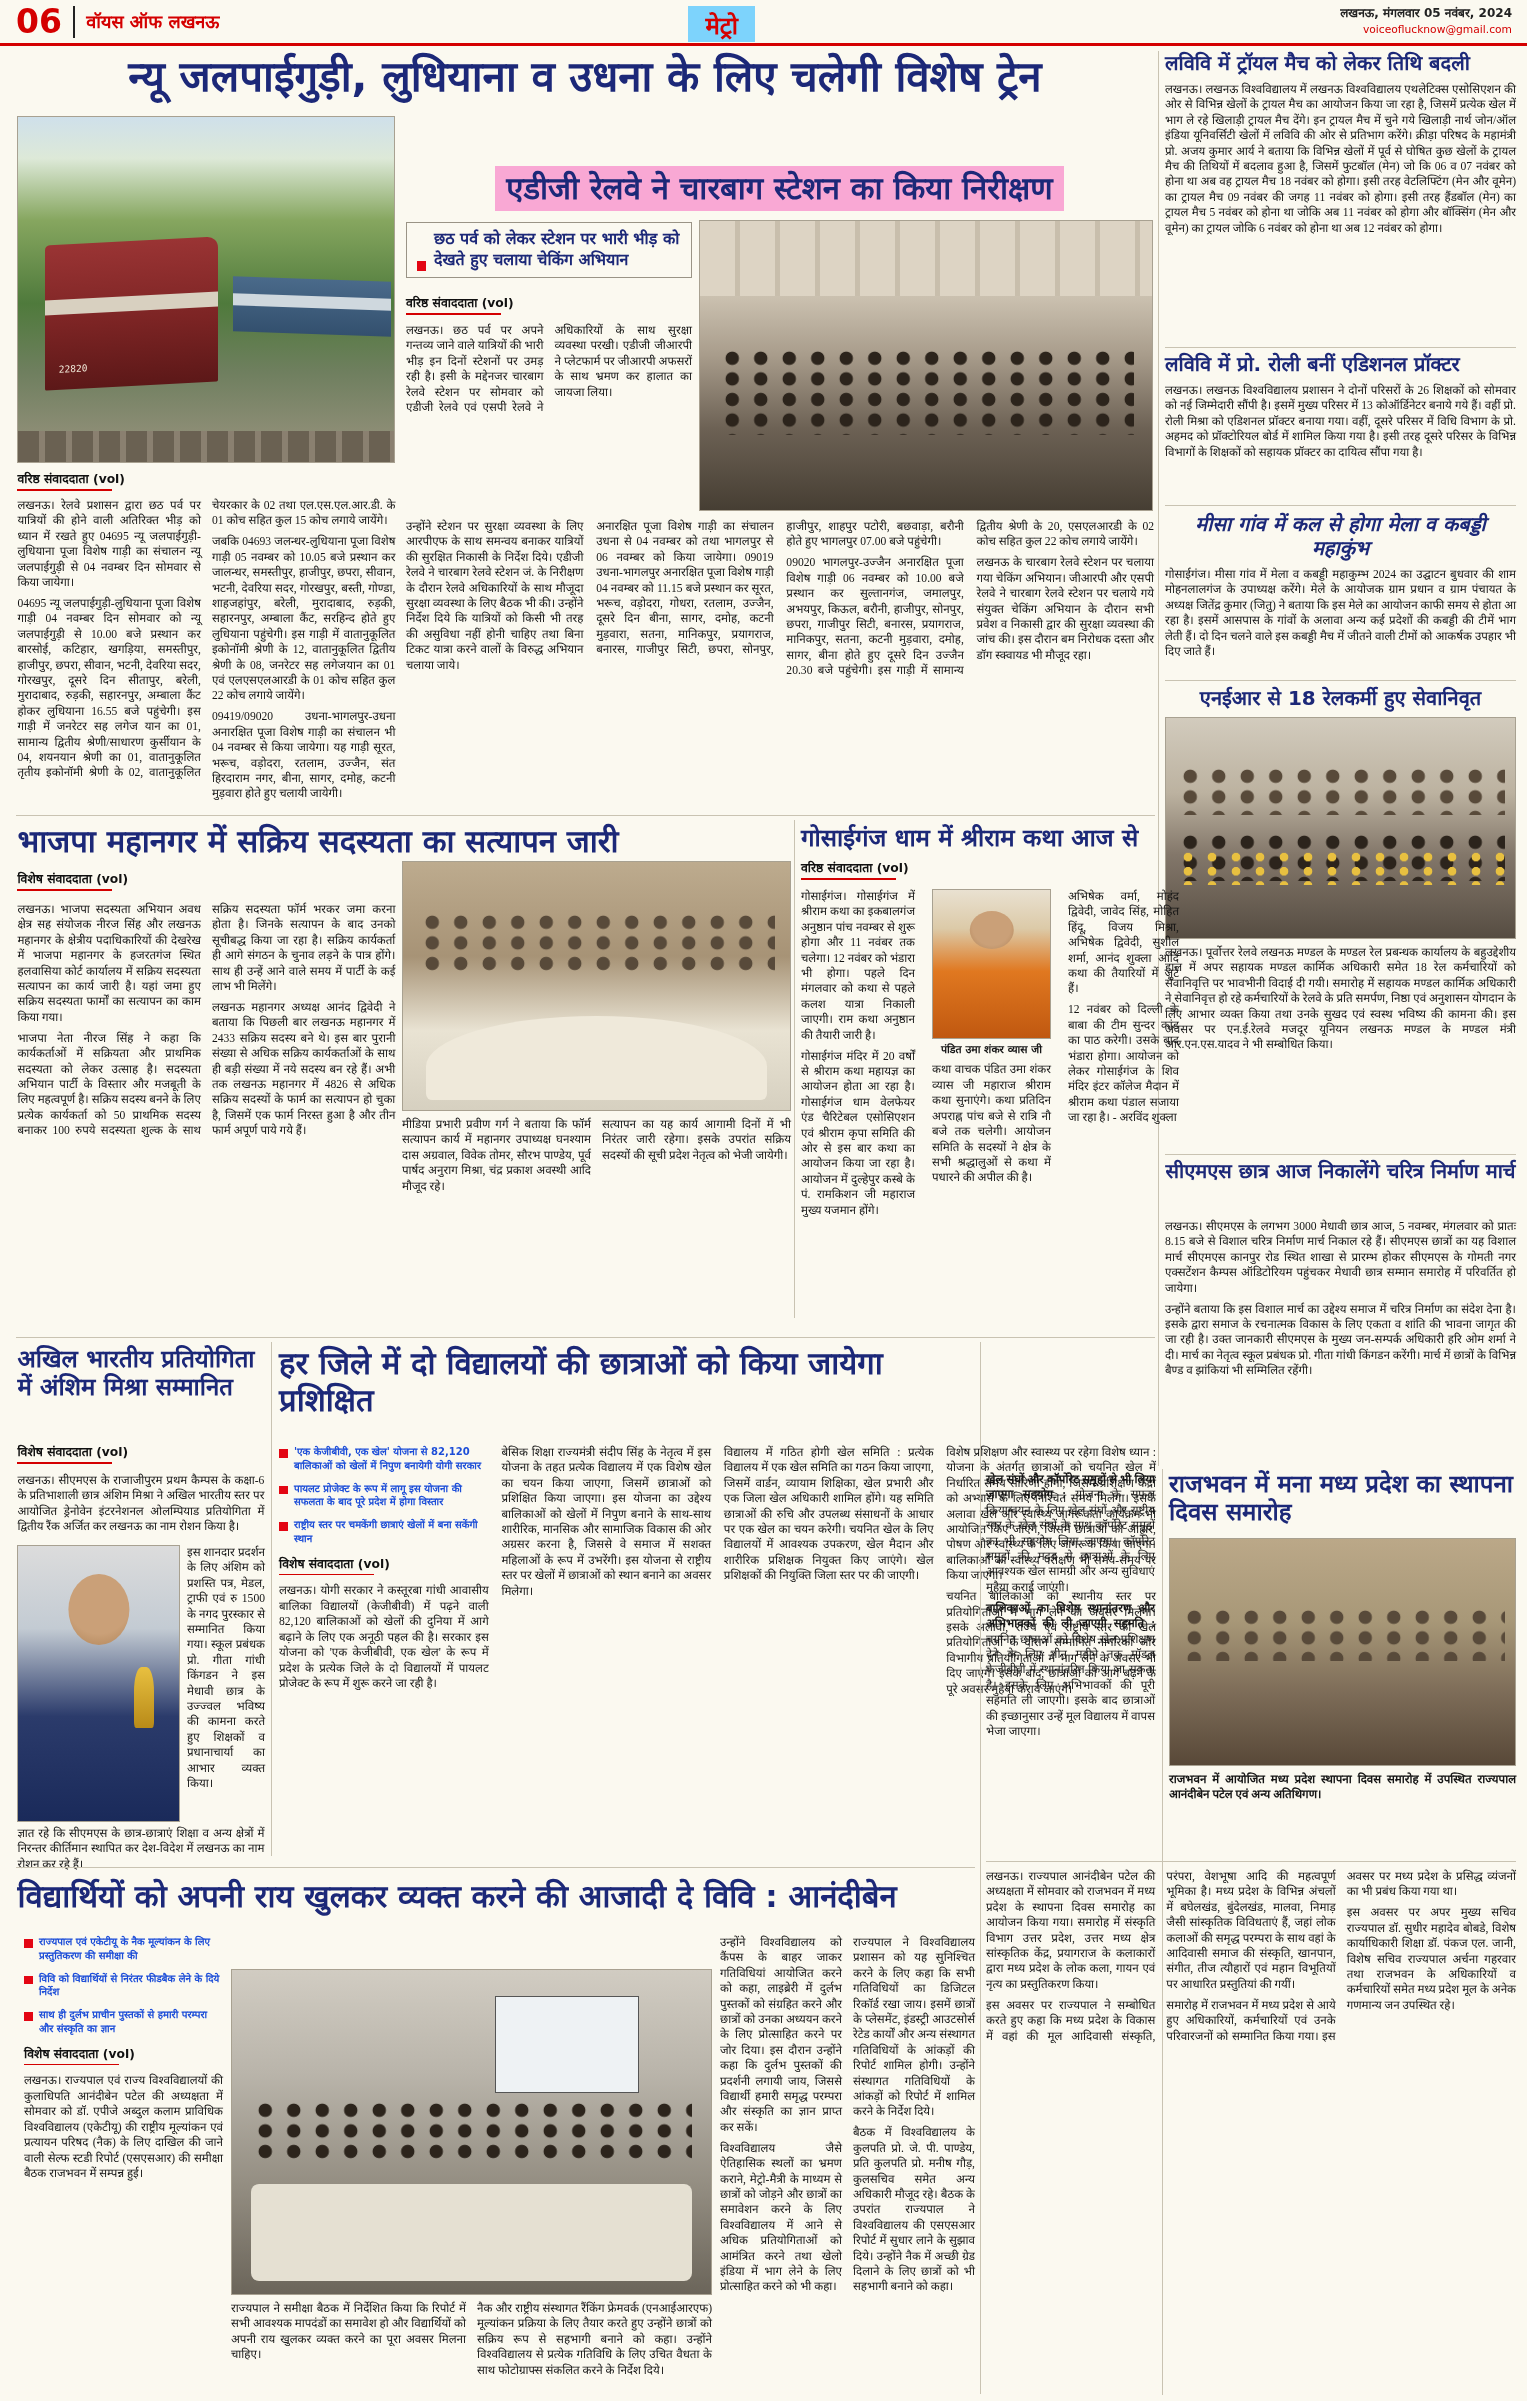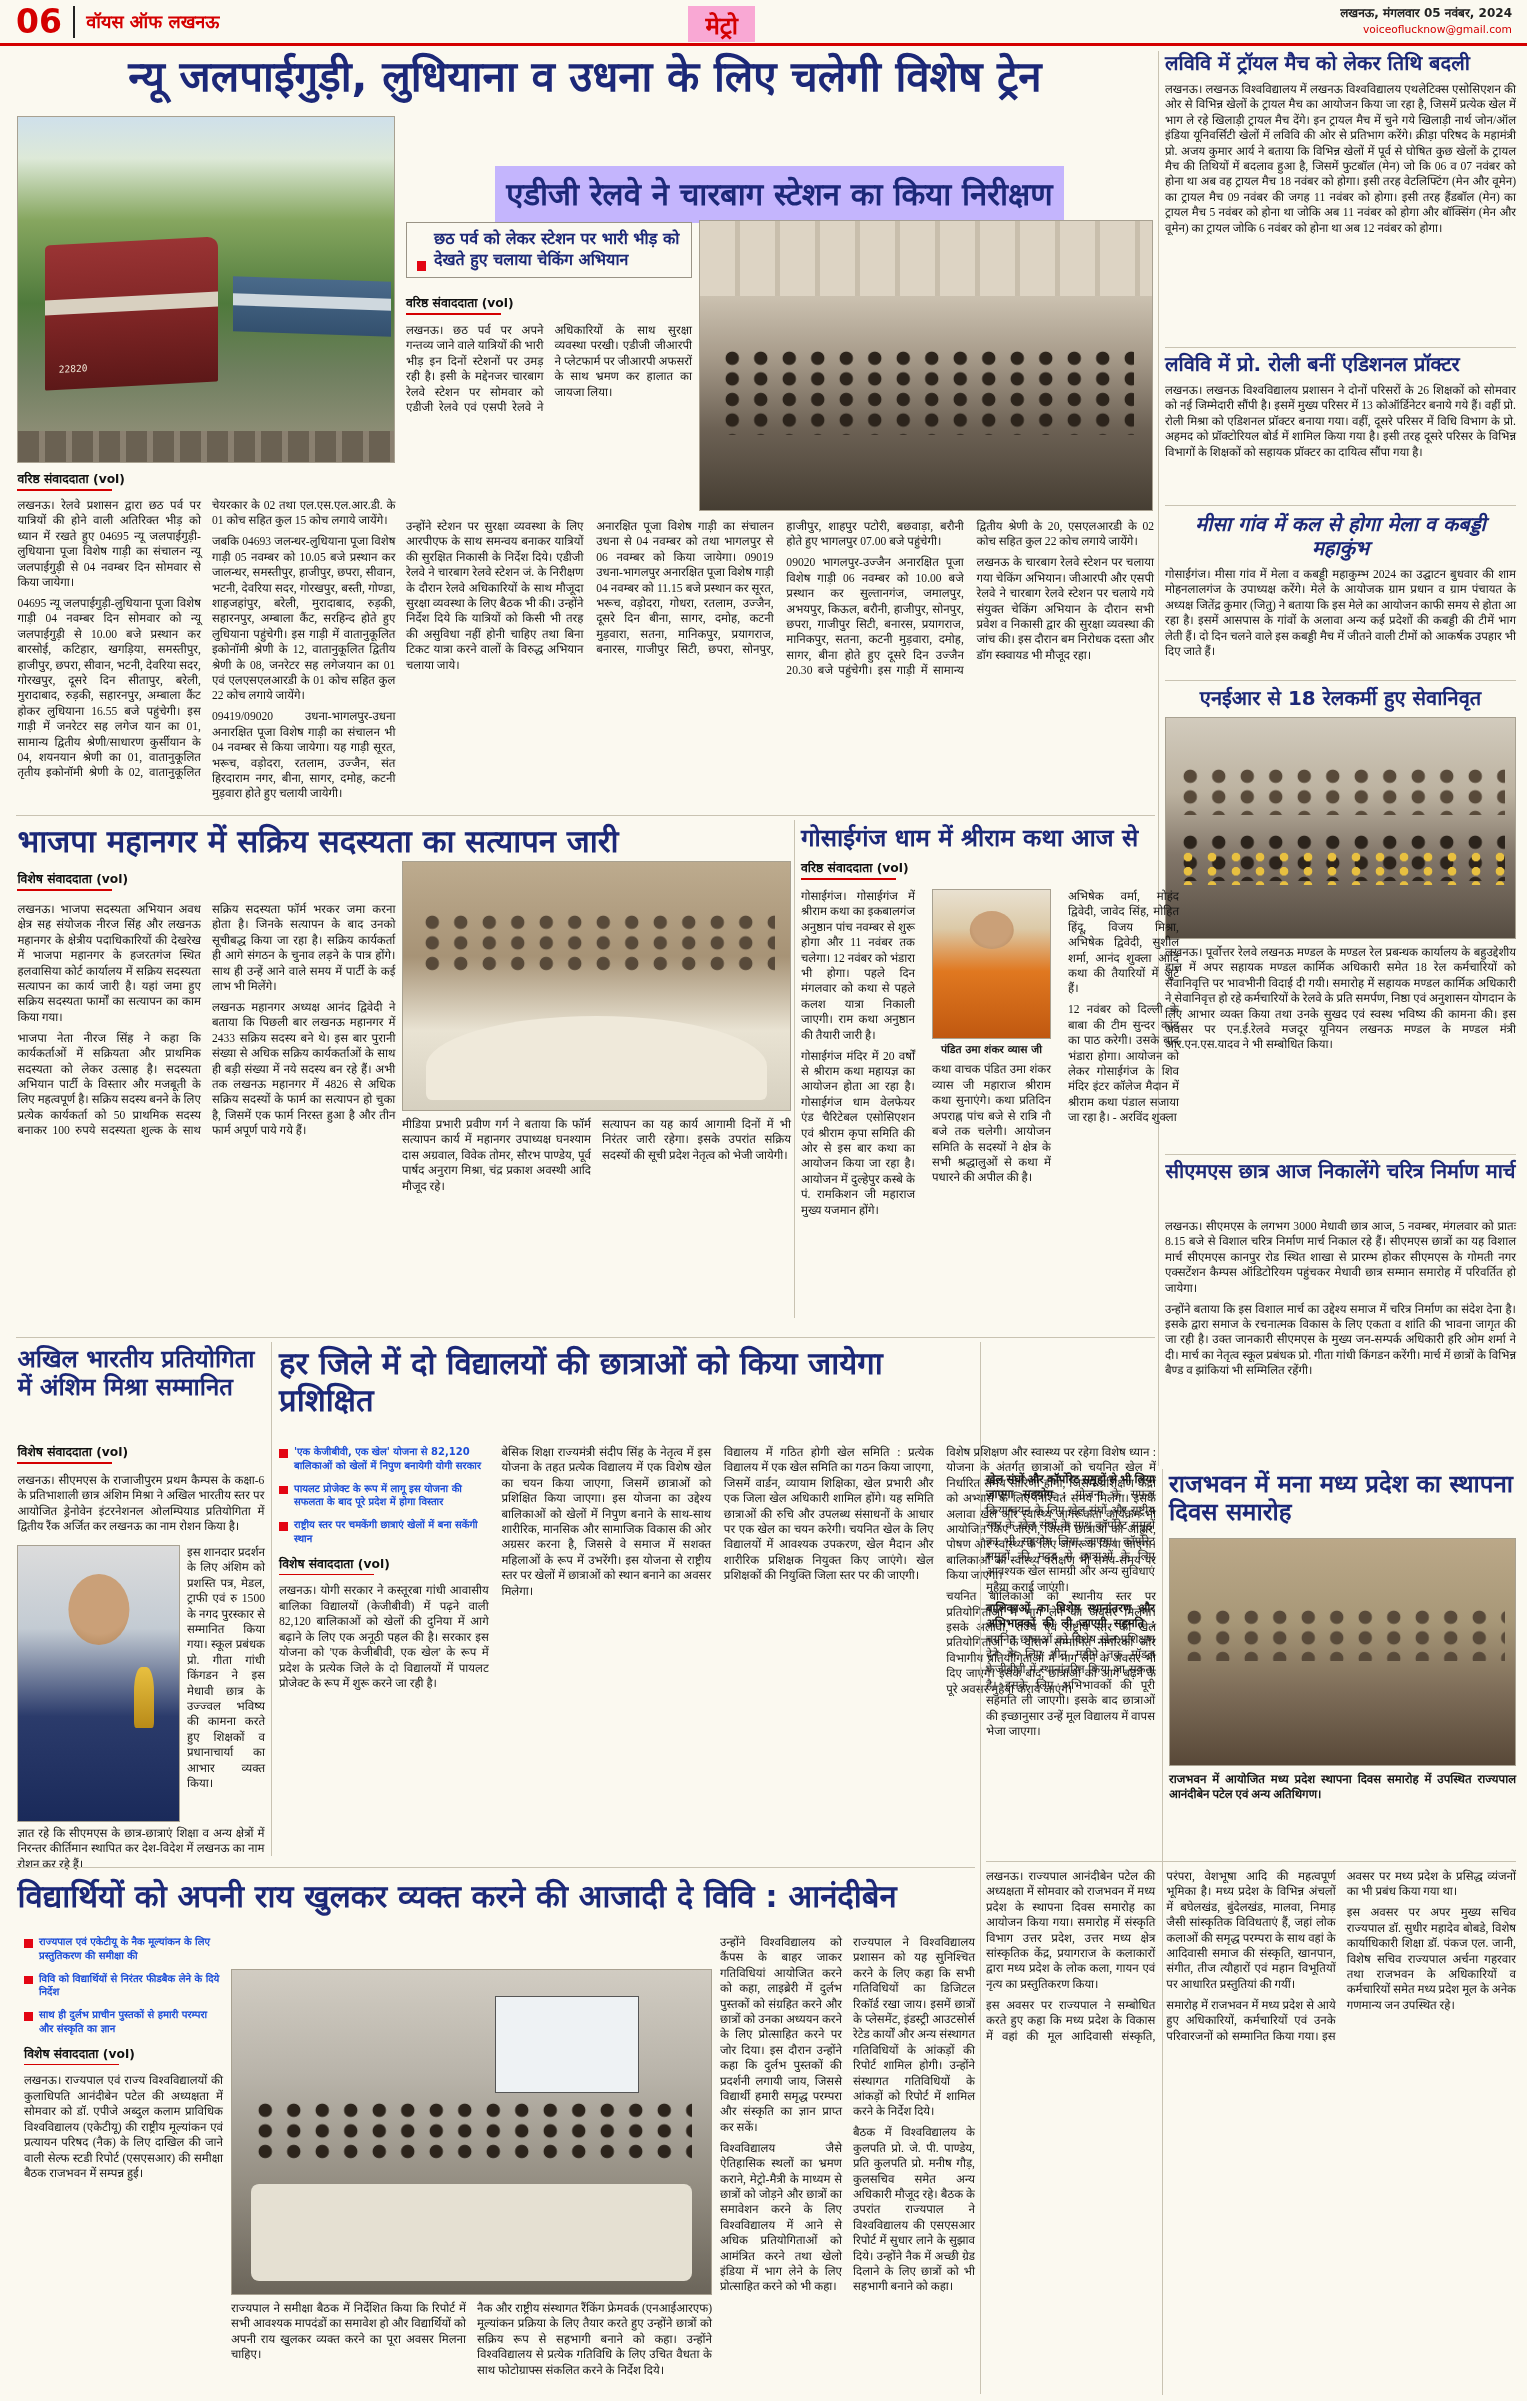--- a/index.html
+++ b/index.html
@@ -18,33 +18,33 @@
   .vline{position:absolute;width:0.8px;background:#c9c3b2}
   .hline{position:absolute;height:0.8px;background:#c9c3b2}
   .photo{position:absolute;border:0.8px solid #a8a191;overflow:hidden}
   .caption{font-size:10.7px;font-weight:700;text-align:center;font-family:"DejaVu Sans",sans-serif}
   
   .header{position:absolute;left:0;top:0;width:1528px;height:46px;border-bottom:3.2px solid #d40000;
           display:flex;align-items:center;padding:0 16px;background:#fbf9f0}
   .pagenum{font-size:33px;color:#d40000;font-weight:700;font-family:"DejaVu Sans",sans-serif;line-height:1}
   .mast-sep{width:2.4px;height:32px;background:#222;margin:0 11px}
   .mast{font-size:18px;color:#d40000;font-weight:700;font-family:"DejaVu Sans",sans-serif;line-height:1}
-  .metro{position:absolute;left:688px;top:6.3px;background:#f9a8d4;color:#d40000;font-weight:700;
+  .metro{position:absolute;left:688px;top:6.3px;background:#7dd3fc;color:#d40000;font-weight:700;
          font-size:24px;padding:1.6px 17.4px;font-family:"DejaVu Sans",sans-serif}
   .dateline-wrap{margin-left:auto;text-align:right;line-height:1.25}
   .dateline{font-size:12px;font-weight:700;font-family:"DejaVu Sans",sans-serif;color:#222}
   .email{font-size:10.7px;color:#d40000;font-family:"DejaVu Sans",sans-serif}
   
   .hl-main{font-size:42px;text-align:center}
   .hl-xl{font-size:31px}
   .hl-l{font-size:24px}
   .hl-m{font-size:20px}
   .hl-center{text-align:center}
   .hl-italic{font-style:italic}
-  .yellow-bg{background:#c4b5fd;padding:10px 11px;display:inline-block}
+  .yellow-bg{background:#f9a8d4;padding:4px 11px;display:inline-block}
   
   .subhead-box{border:0.8px solid #9a9486;padding:6.3px 8px 6.3px 9.5px;display:flex;gap:8px;align-items:flex-end}
   .red-sq{flex:0 0 auto;width:9.5px;height:9.5px;background:#e30613;margin-top:4.7px}
   .subhead-txt{font-weight:700;font-size:16px;color:#1c2878;font-family:"DejaVu Sans",sans-serif;line-height:1.3}
   
   .bullets{list-style:none}
   .bullets li{display:flex;gap:6.3px;margin-bottom:9.5px;font-weight:700;font-size:10px;line-height:1.35;
               font-family:"DejaVu Sans",sans-serif;color:#1d4ed8;text-align:left}
   .bullets li::before{content:"";flex:0 0 auto;width:8.7px;height:8.7px;background:#e30613;margin-top:4px}
   .cont-head{font-weight:700}

